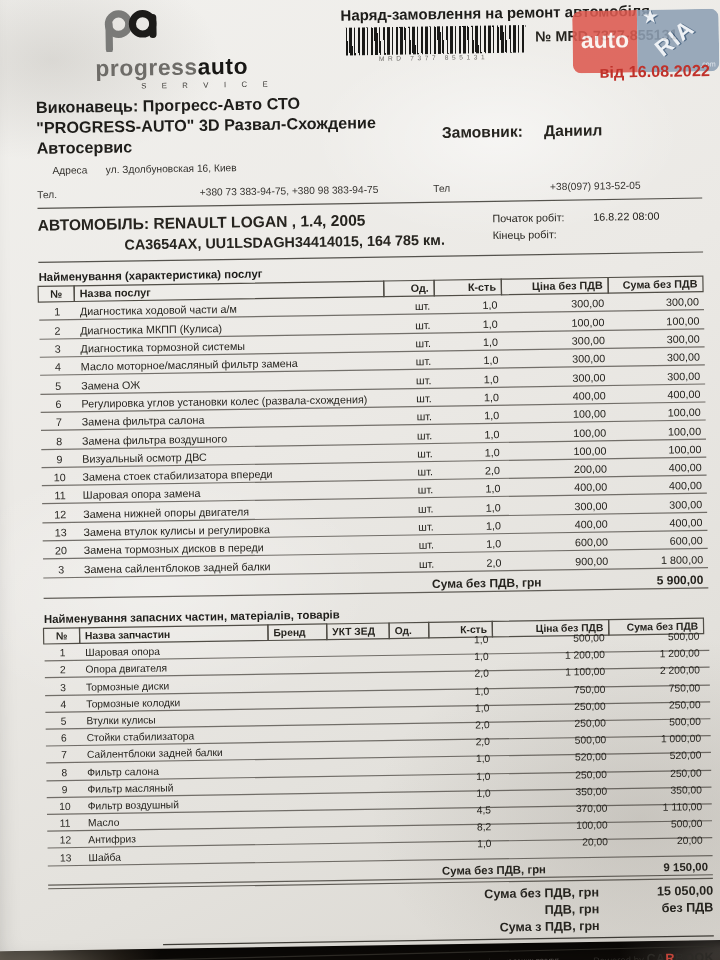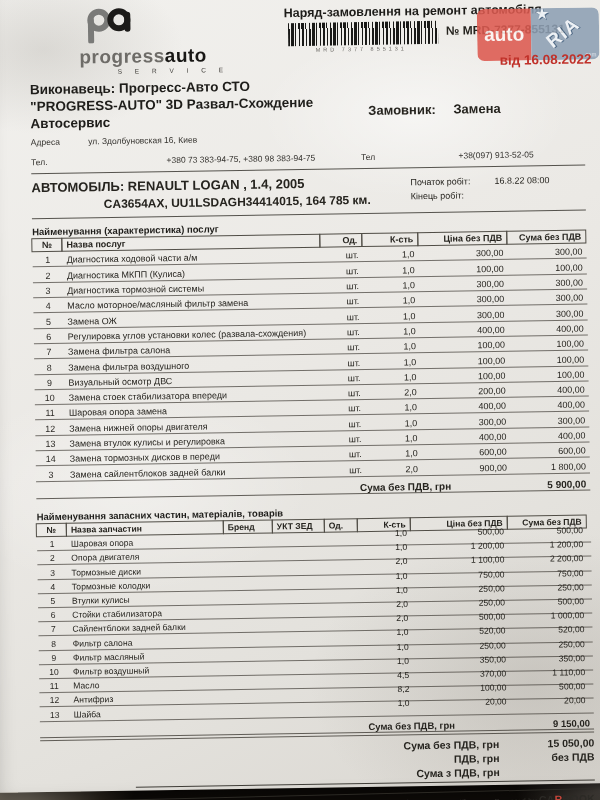--- a/index.html
+++ b/index.html
@@ -47,21 +47,21 @@
   .ria-tld{position:absolute;right:3px;bottom:2px;font-size:6px;color:#dfe6ee;}
   .ria-date{position:absolute;right:-8px;top:52px;z-index:4;color:#c0312a;font-weight:bold;
     font-size:13.5px;white-space:nowrap;}
 
   
   .parties{display:flex;margin-top:8px;}
   .executor{width:300px;font-size:13.5px;font-weight:bold;line-height:1.25;color:#1e1d1a;}
   .customer{flex:1;padding:26px 0 0 38px;font-size:13px;font-weight:bold;}
   .cust-label{margin-right:14px;}
   .addr-row{font-size:8.5px;margin-top:4px;color:#35332f;}
-  .addr-label{display:inline-block;width:55px;}
+  .addr-label{display:inline-block;width:55px;text-align:center;}
   .phones{display:flex;font-size:8.5px;margin-top:10px;color:#35332f;}
   .ph-left{width:330px;}
   .ph-label{display:inline-block;width:133px;}
   .ph-label2{display:inline-block;width:95px;}
   .rule{border:none;border-top:1px solid rgba(58,55,49,.85);margin:6px 0 0 0;}
 
   
   .vehicle{display:flex;margin-top:6px;}
   .veh-left{flex:1;}
   .veh-line1{font-size:13px;font-weight:bold;}
@@ -146,21 +146,21 @@
         </div>
       </div>
 
       <div class="parties">
         <div class="executor">
           <span>Виконавець:</span>
           <span>Прогресс-Авто СТО "PROGRESS-AUTO" 3D Развал-Схождение Автосервис</span>
         </div>
         <div class="customer">
           <span class="cust-label">Замовник:</span>
-          <span>Замена</span>
+          <span>Даниил</span>
         </div>
       </div>
       <div class="addr-row">
         <span class="addr-label">Адреса</span>
         <span>ул. Здолбуновская 16, Киев</span>
       </div>
       <div class="phones">
         <div class="ph-left">
           <span class="ph-label">Тел.</span>
           <span>+380 73 383-94-75, +380 98 383-94-75</span>
@@ -295,21 +295,21 @@
           </div>
           <div class="s-row">
             <span class="c-num">13</span>
             <span class="c-name">Замена втулок кулисы и регулировка</span>
             <span class="c-unit ri">шт.</span>
             <span class="c-qty">1,0</span>
             <span class="c-price">400,00</span>
             <span class="c-sum">400,00</span>
           </div>
           <div class="s-row">
-            <span class="c-num">14</span>
+            <span class="c-num">20</span>
             <span class="c-name">Замена тормозных дисков в переди</span>
             <span class="c-unit ri">шт.</span>
             <span class="c-qty">1,0</span>
             <span class="c-price">600,00</span>
             <span class="c-sum">600,00</span>
           </div>
           <div class="s-row">
             <span class="c-num">3</span>
             <span class="c-name">Замена сайлентблоков задней балки</span>
             <span class="c-unit ri">шт.</span>

